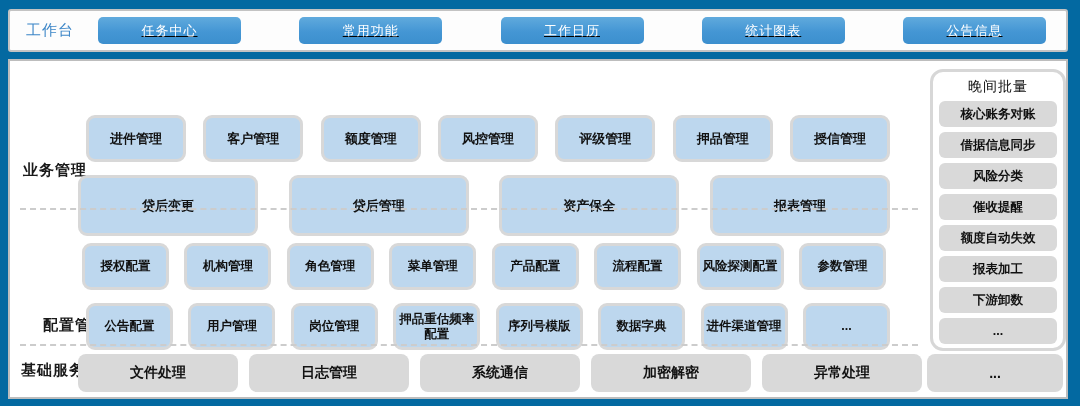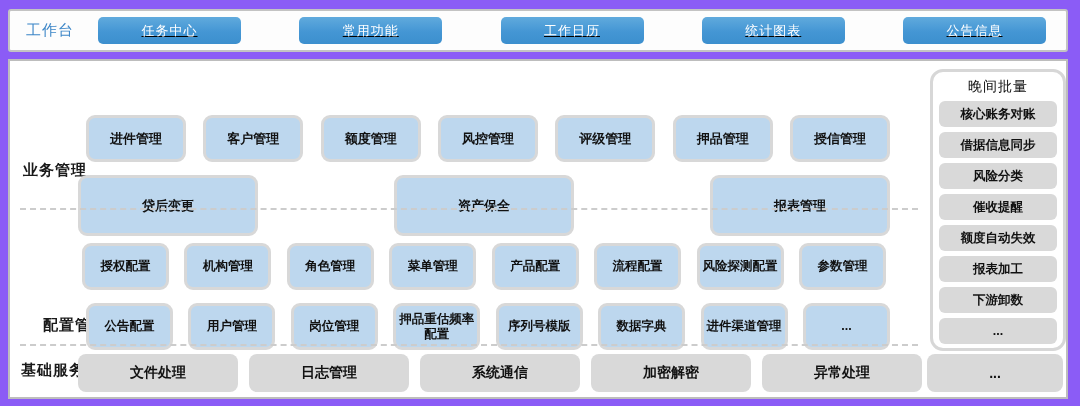--- a/index.html
+++ b/index.html
@@ -1,17 +1,17 @@
 <!DOCTYPE html>
 <html><head>
 <meta charset="utf-8">
 <style>
   html,body { margin:0; padding:0; background:#ffffff; }
   body { font-family:"Liberation Sans","DejaVu Sans",sans-serif; }
-  #page { position:relative; width:1080px; height:406px; background:#8b5cf6; overflow:hidden; }
+  #page { position:relative; width:1080px; height:406px; background:#0369a1; overflow:hidden; }
 
   
   .topbar {
     position:absolute; left:8px; top:9px; width:1060px; height:43px;
     border:2px solid #c3c3c3; border-radius:3px; box-sizing:border-box;
     background:#fdfdfd; display:flex; align-items:center;
   }
   .topbar-label {
     margin-left:16px; width:62px; flex:0 0 auto;
     color:#3e87c8; font-size:15px; letter-spacing:1px;
@@ -115,20 +115,21 @@
         <div class="tile">进件管理</div>
         <div class="tile">客户管理</div>
         <div class="tile">额度管理</div>
         <div class="tile">风控管理</div>
         <div class="tile">评级管理</div>
         <div class="tile">押品管理</div>
         <div class="tile">授信管理</div>
       </div>
     <div class="row row-biz2">
         <div class="tile">贷后变更</div>
+        <div class="tile">贷后管理</div>
         <div class="tile">资产保全</div>
         <div class="tile">报表管理</div>
       </div>
 
     <div class="divider div1"></div>
 
     <div class="sec-label lbl-config">配置管理</div>
     <div class="row row-cfg1">
         <div class="tile">授权配置</div>
         <div class="tile">机构管理</div>

